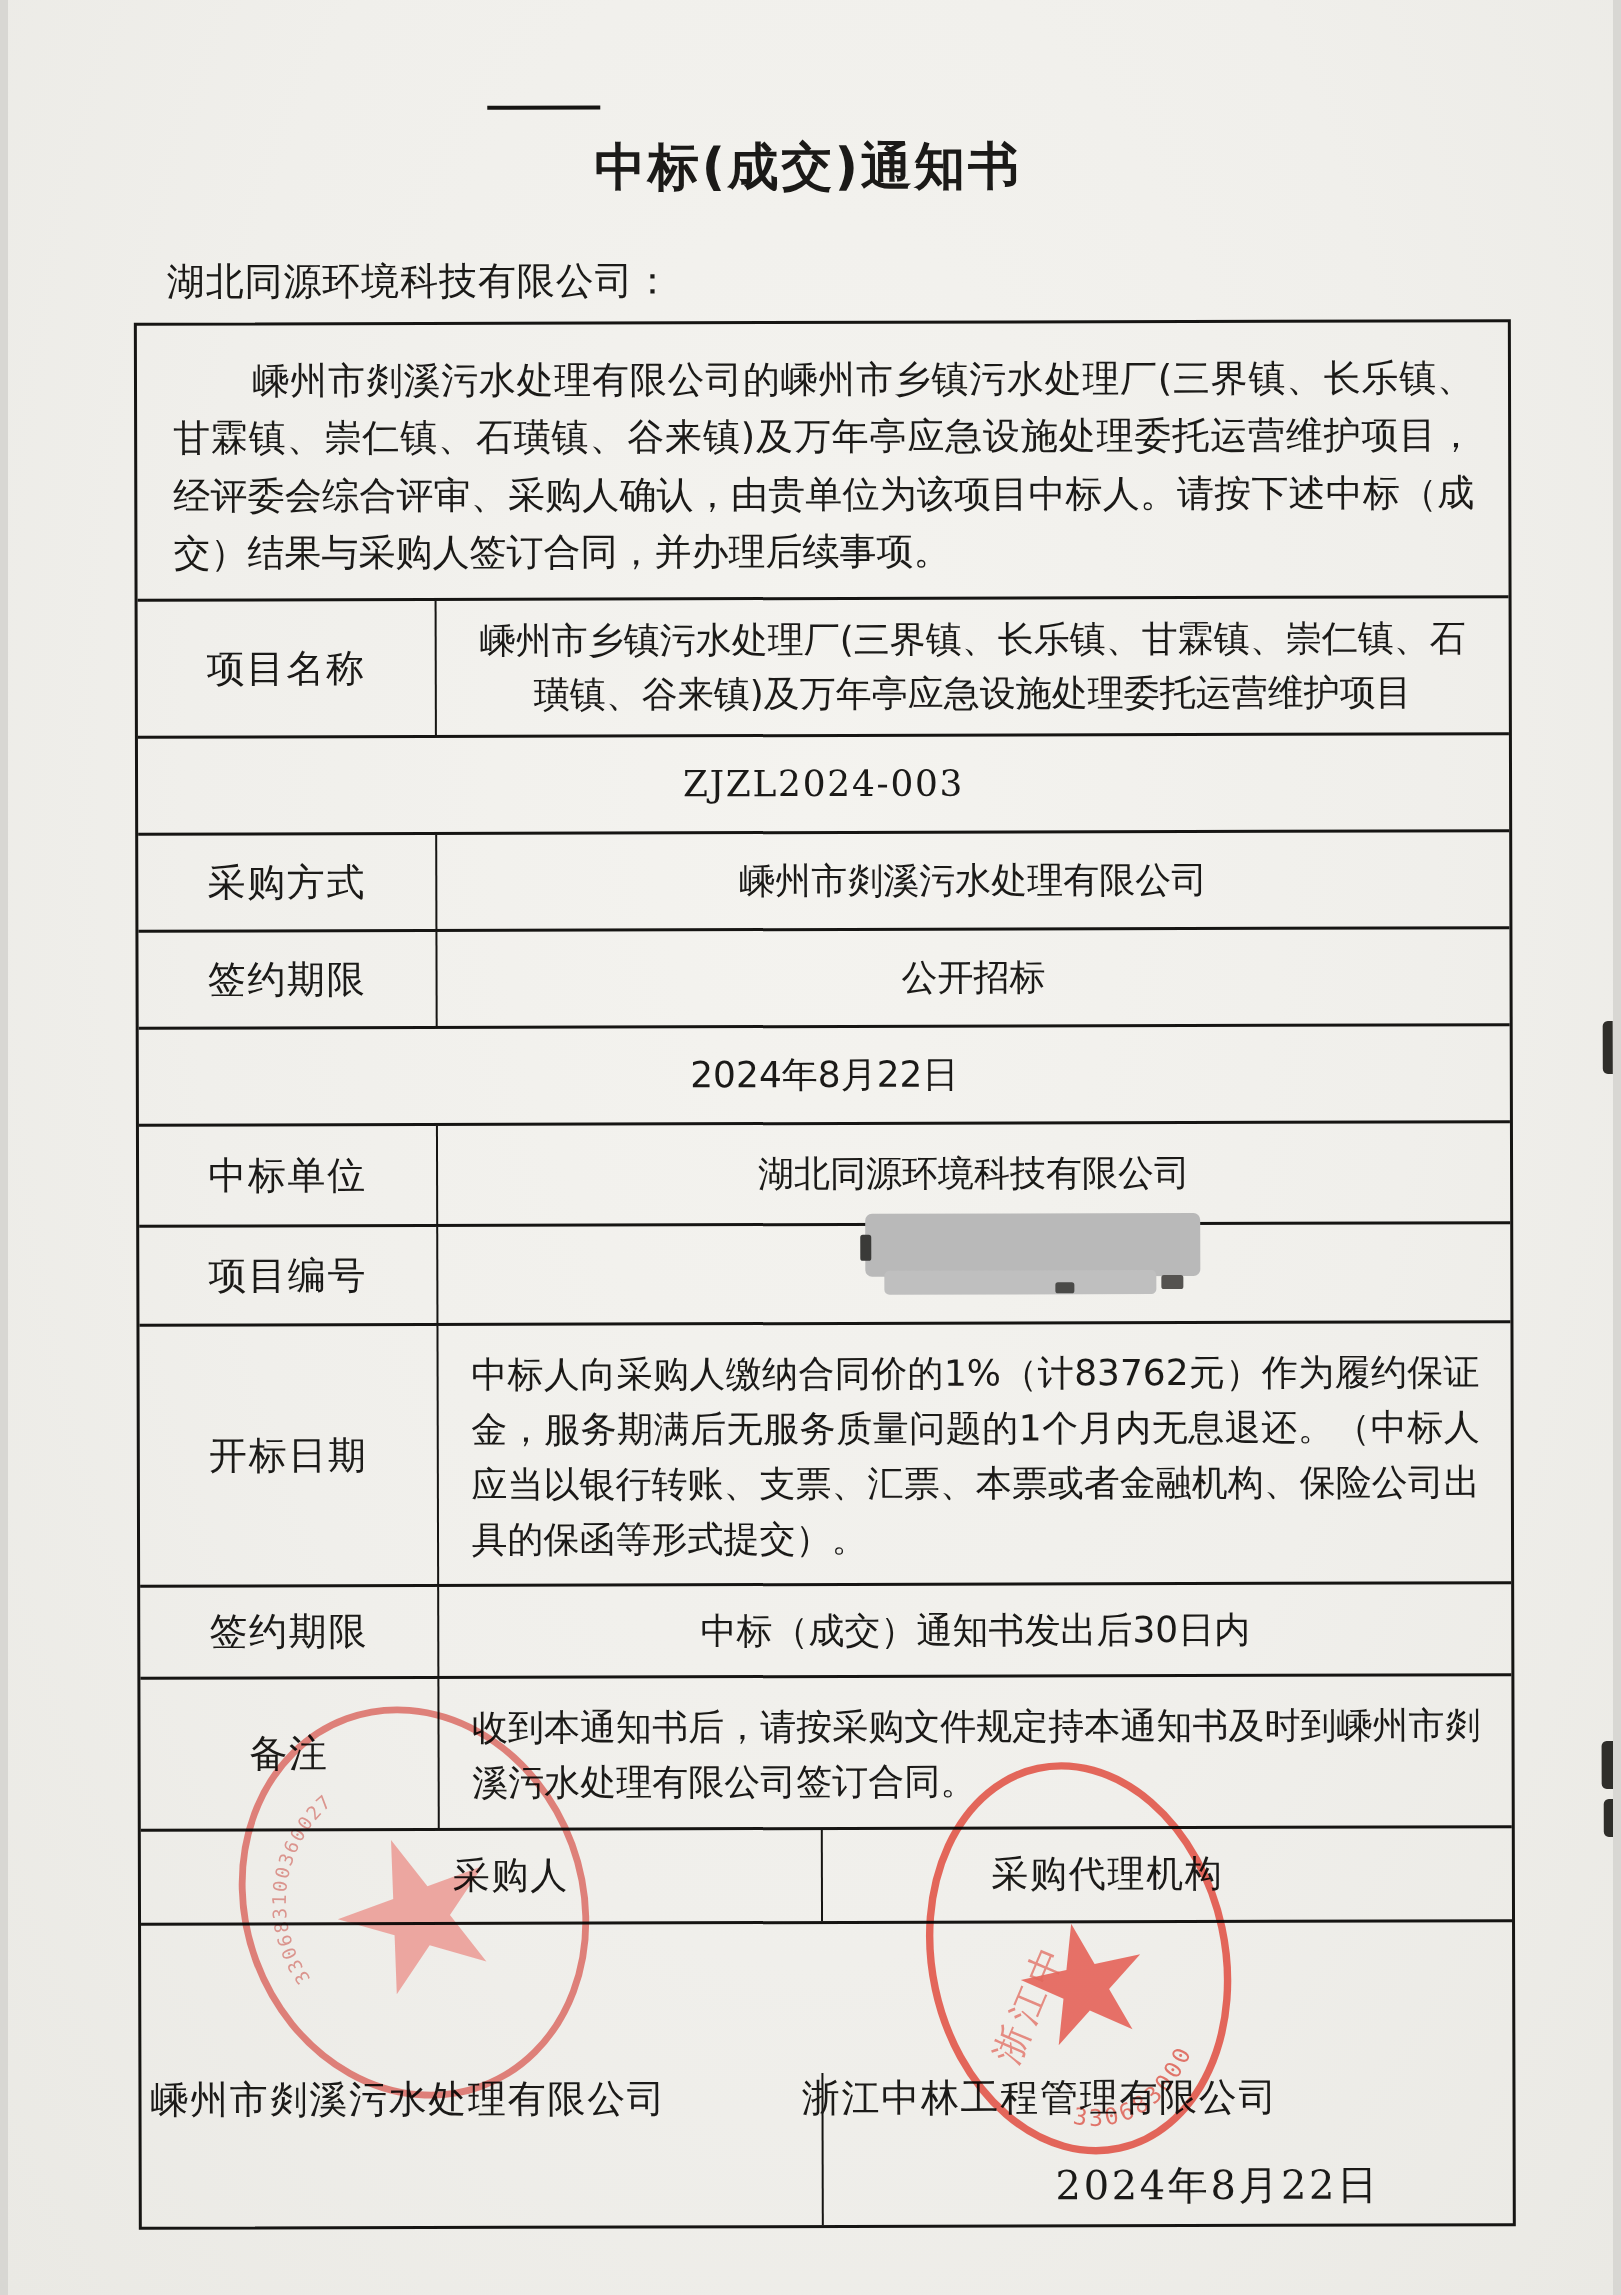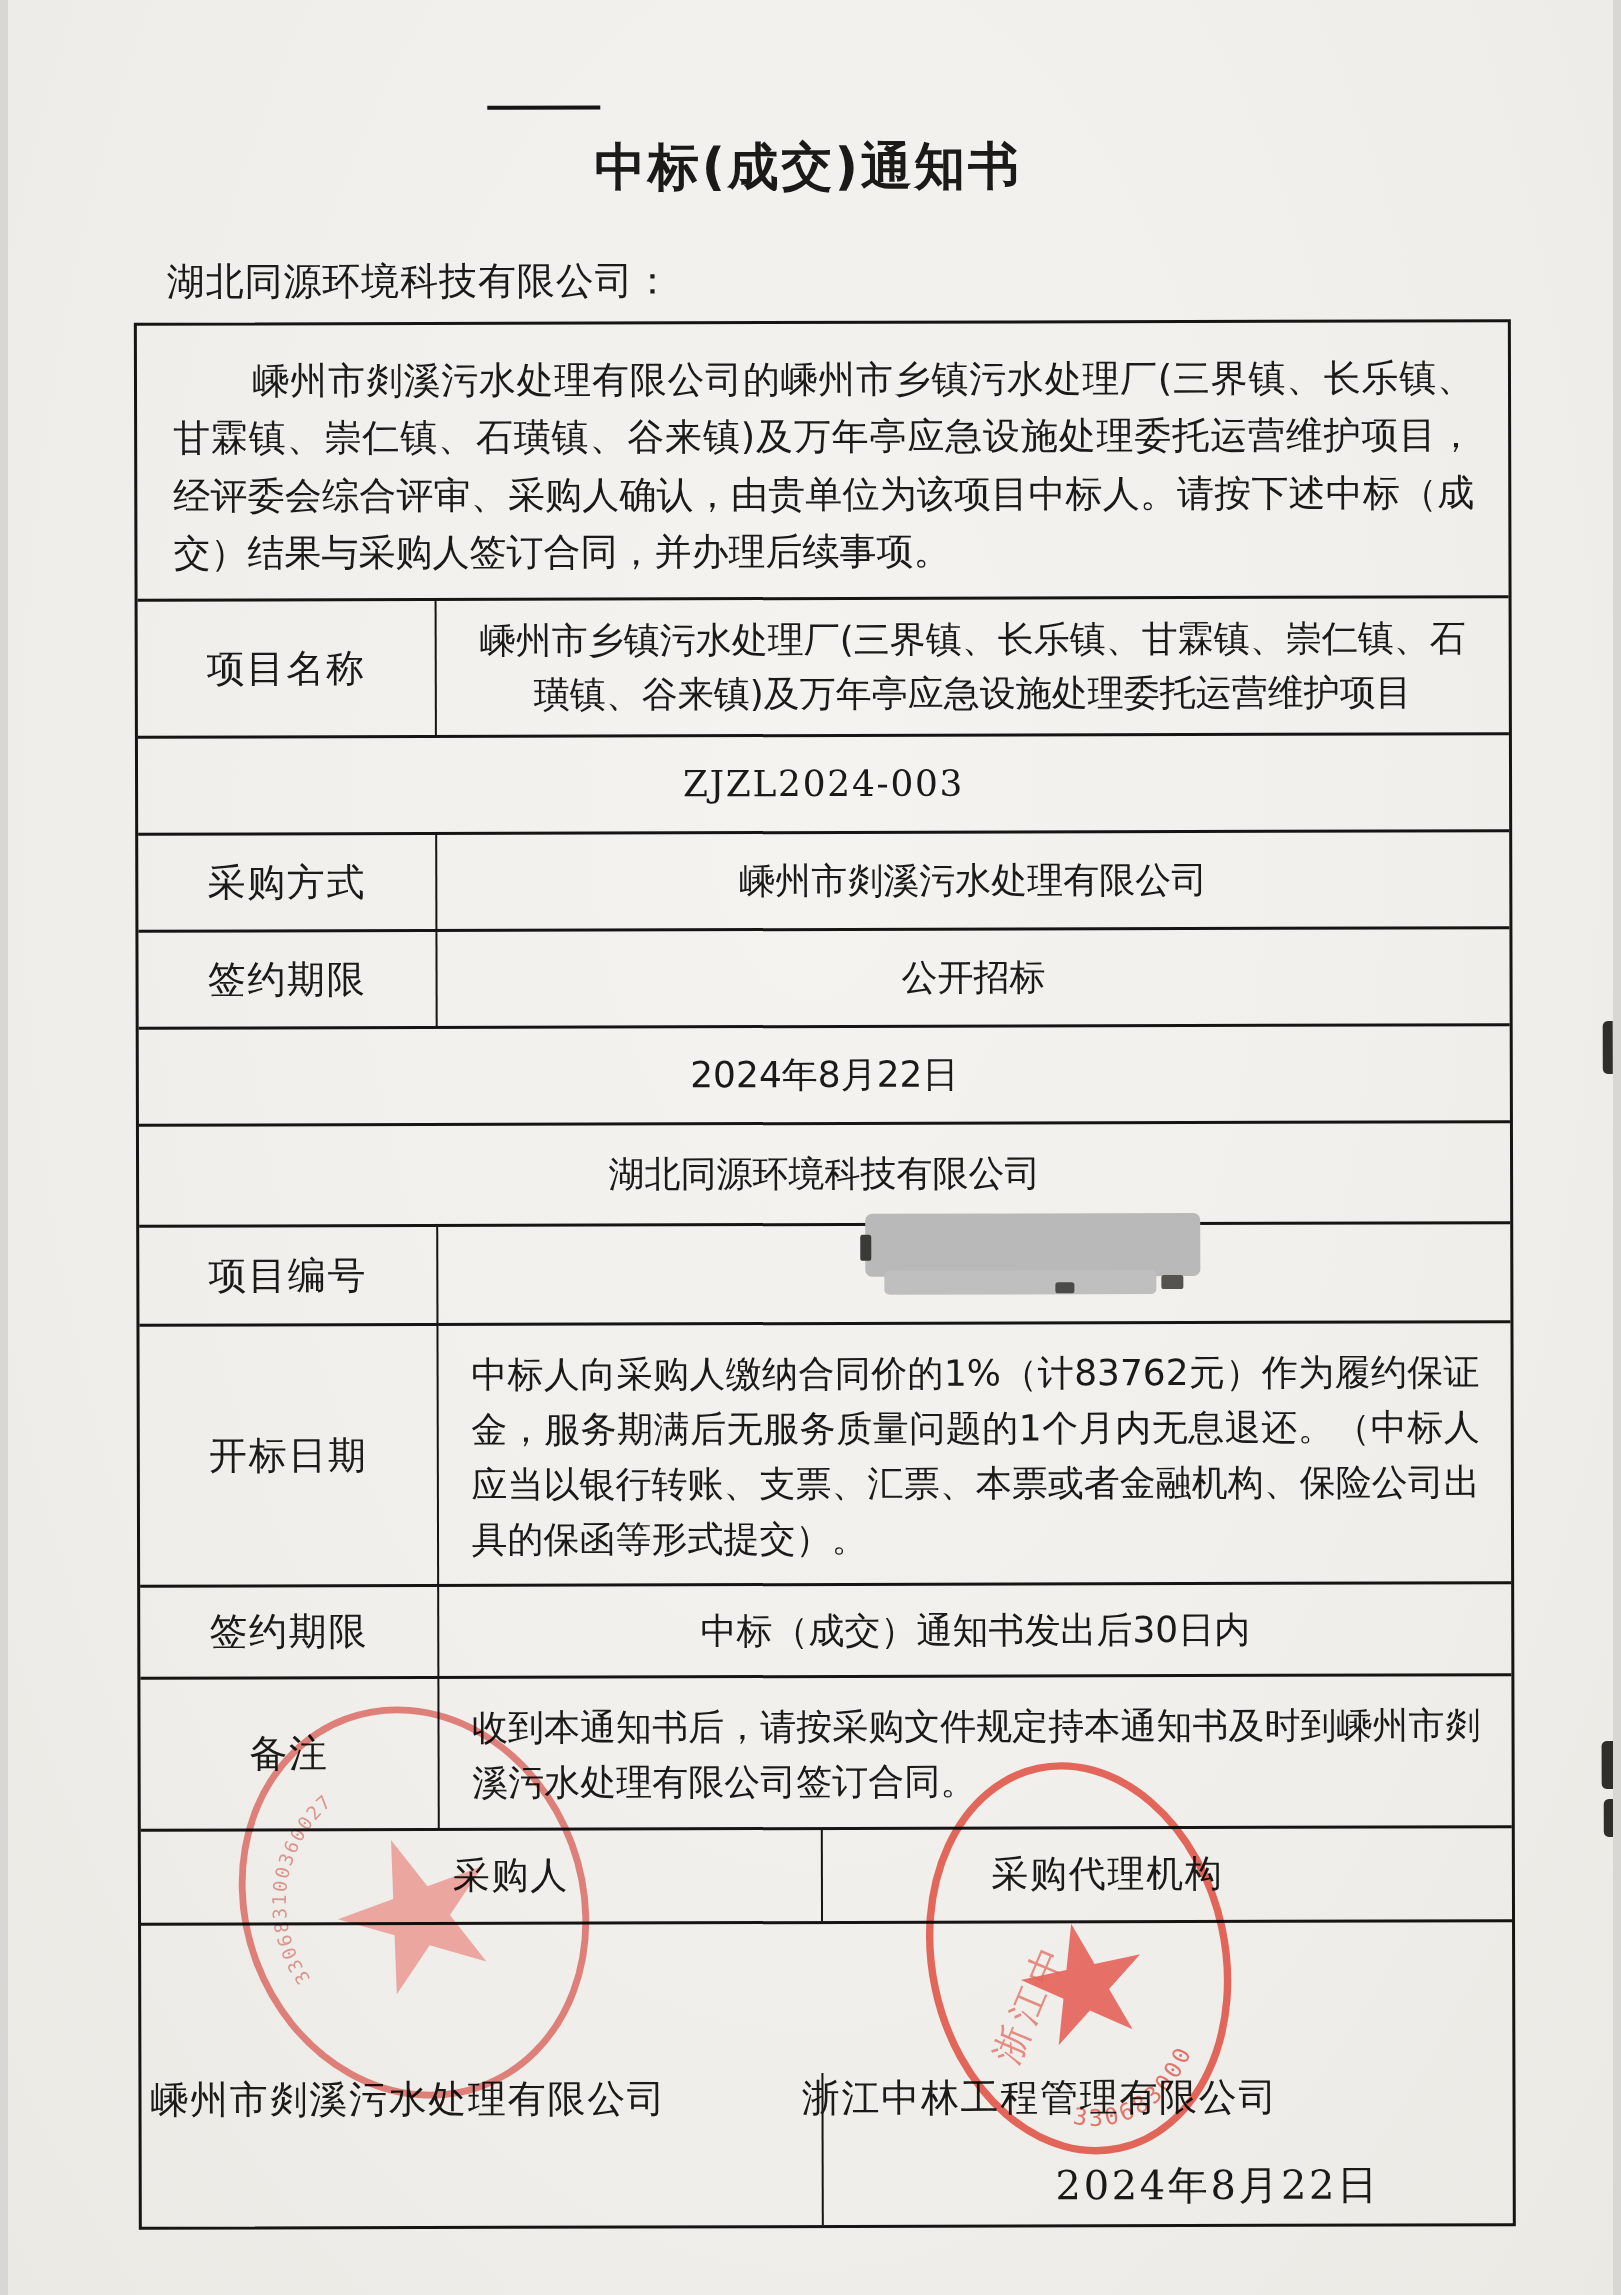--- a/index.html
+++ b/index.html
@@ -111,20 +111,21 @@
       <div class="t-row" style="min-height:97px;">
         <div class="t-label">签约期限</div>
         <div class="t-value">公开招标</div>
       </div>
 
       <div class="t-row" style="min-height:97px;">
         <div class="t-value">2024年8月22日</div>
       </div>
 
       <div class="t-row" style="min-height:101px;">
+        <div class="t-label">中标单位</div>
         <div class="t-value">湖北同源环境科技有限公司</div>
       </div>
 
       <div class="t-row" style="min-height:99px;">
         <div class="t-label">项目编号</div>
         <div class="t-value"></div>
       </div>
 
       <div class="t-row" style="min-height:205px;">
         <div class="t-label">开标日期</div>

